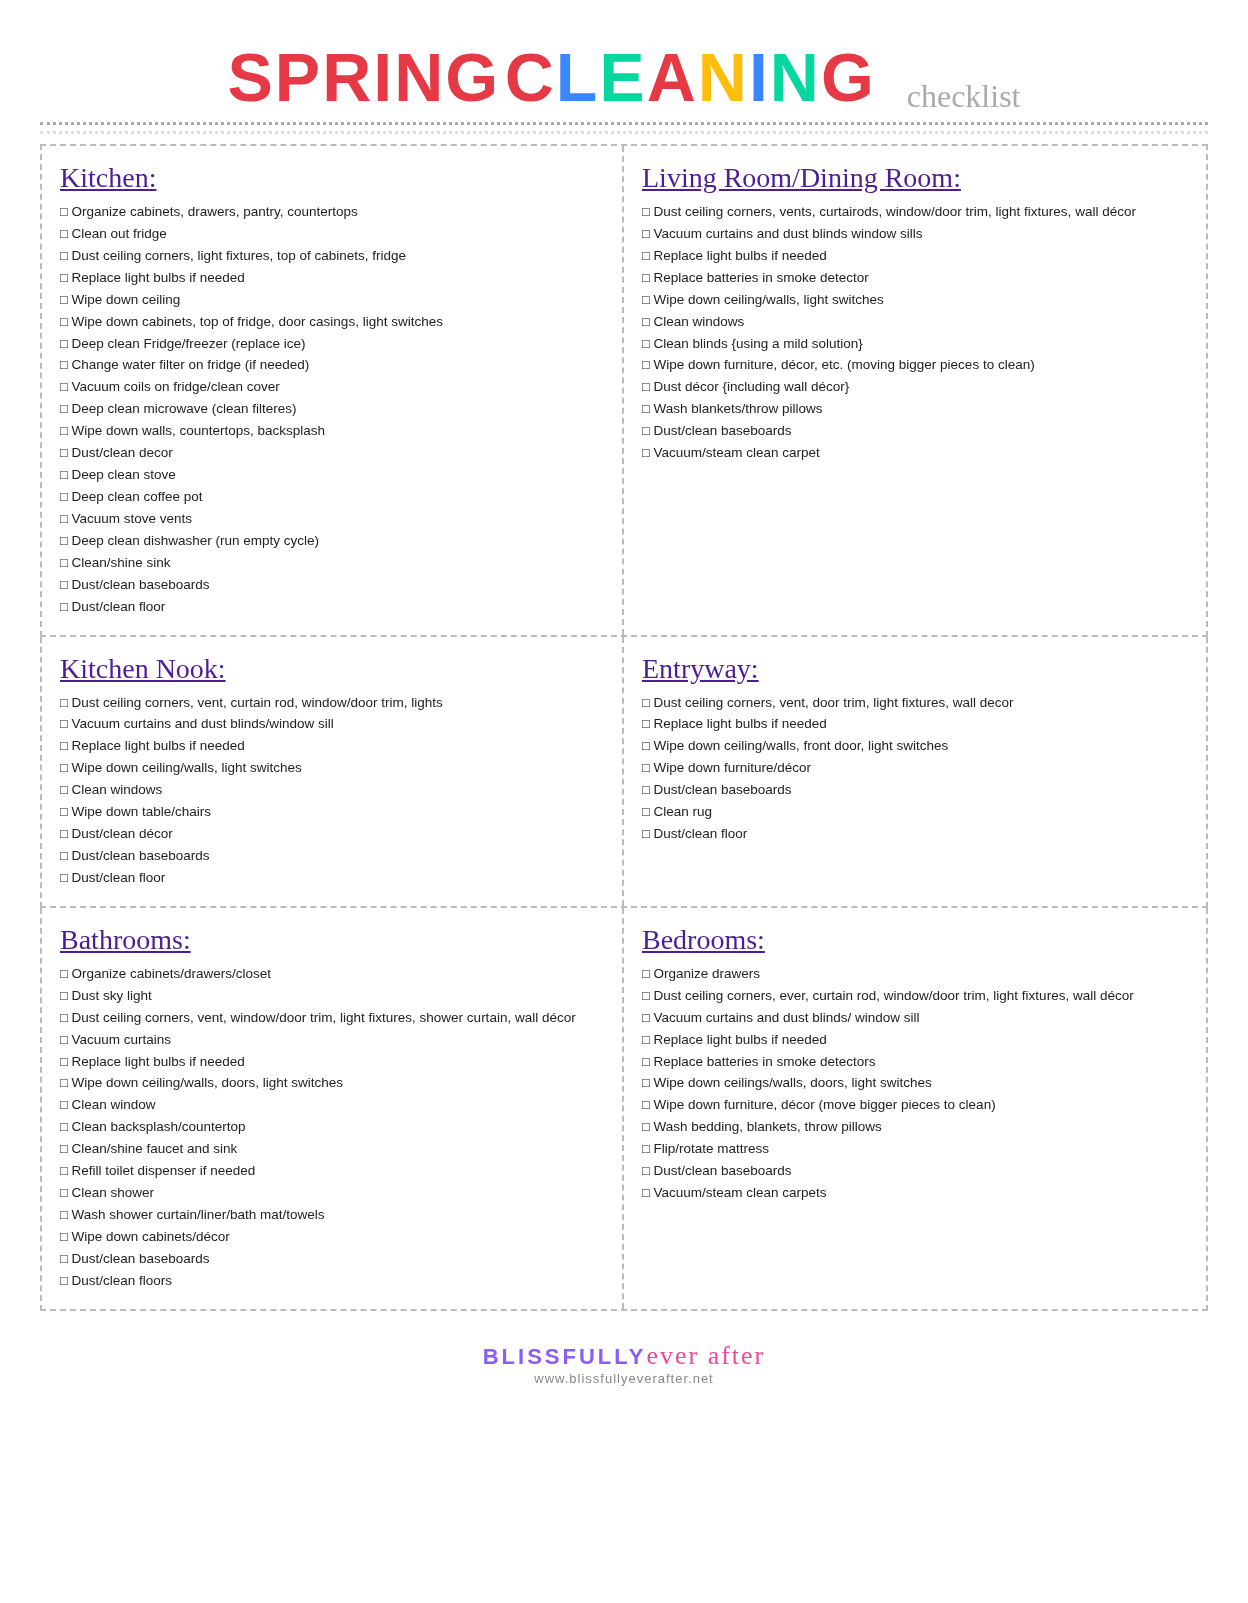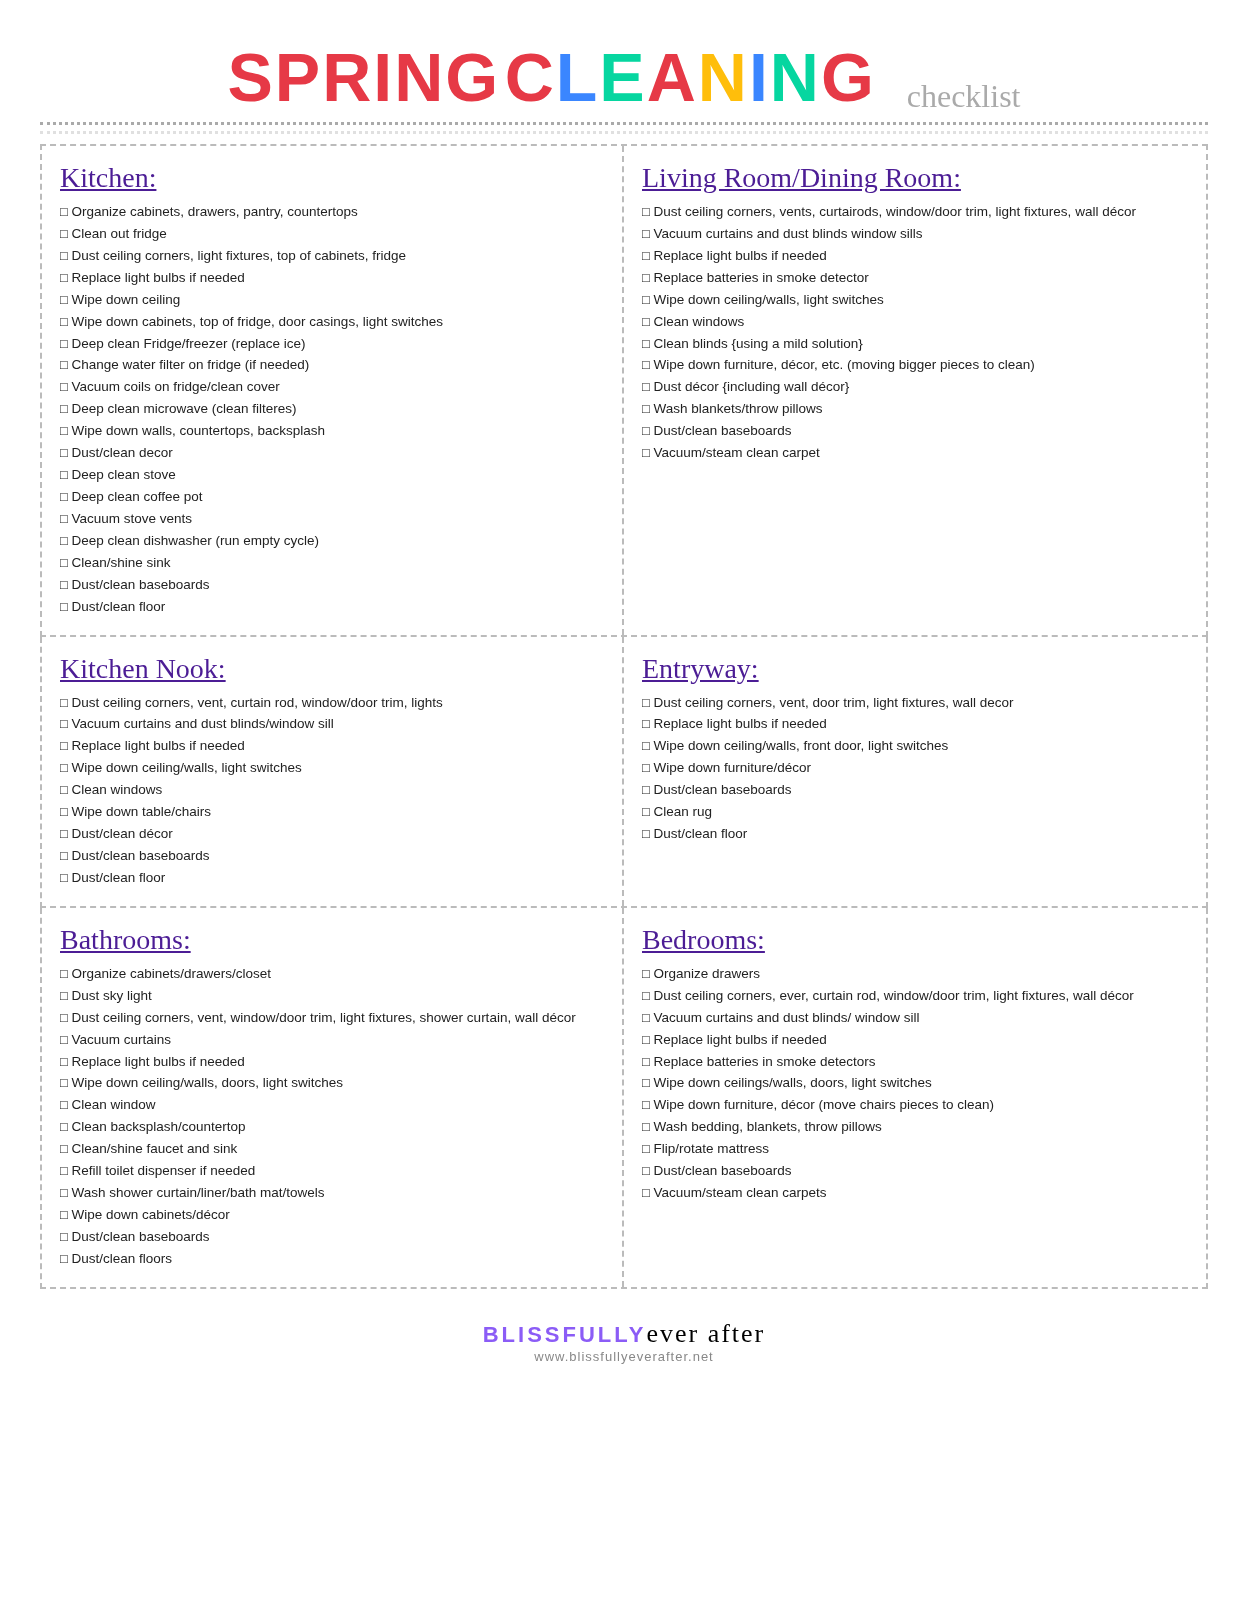--- a/index.html
+++ b/index.html
@@ -75,21 +75,21 @@
       text-align: center;
       margin-top: 20px;
       padding-top: 10px;
     }
     .footer-brand {
       font-size: 20px;
       letter-spacing: 2px;
       color: #555;
     }
     .footer-brand .blissfully { font-weight: 900; font-size: 22px; color: #8b5cf6; letter-spacing: 3px; text-transform: uppercase; }
-    .footer-brand .ever-after { font-family: 'Brush Script MT', cursive, Georgia, serif; font-size: 26px; font-weight: normal; color: #000000; }
+    .footer-brand .ever-after { font-family: 'Brush Script MT', cursive, Georgia, serif; font-size: 26px; font-weight: normal; color: #ec4899; }
     .footer-url { font-size: 13px; color: #888; letter-spacing: 1px; }
 
     .row-sections {
       display: grid;
       grid-template-columns: 1fr 1fr;
       border: 2px dashed #bbb;
       margin-bottom: 0;
     }
     .row-sections + .row-sections {
       border-top: none;
@@ -195,36 +195,37 @@
       <li>Organize cabinets/drawers/closet</li>
       <li>Dust sky light</li>
       <li>Dust ceiling corners, vent, window/door trim, light fixtures, shower curtain, wall décor</li>
       <li>Vacuum curtains</li>
       <li>Replace light bulbs if needed</li>
       <li>Wipe down ceiling/walls, doors, light switches</li>
       <li>Clean window</li>
       <li>Clean backsplash/countertop</li>
       <li>Clean/shine faucet and sink</li>
       <li>Refill toilet dispenser if needed</li>
+      <li>Clean shower</li>
       <li>Wash shower curtain/liner/bath mat/towels</li>
       <li>Wipe down cabinets/décor</li>
       <li>Dust/clean baseboards</li>
       <li>Dust/clean floors</li>
     </ul>
   </div>
   <div class="col-section">
     <div class="section-title">Bedrooms:</div>
     <ul class="checklist">
       <li>Organize drawers</li>
       <li>Dust ceiling corners, ever, curtain rod, window/door trim, light fixtures, wall décor</li>
       <li>Vacuum curtains and dust blinds/ window sill</li>
       <li>Replace light bulbs if needed</li>
       <li>Replace batteries in smoke detectors</li>
       <li>Wipe down ceilings/walls, doors, light switches</li>
-      <li>Wipe down furniture, décor (move chairs pieces to clean)</li>
+      <li>Wipe down furniture, décor (move bigger pieces to clean)</li>
       <li>Wash bedding, blankets, throw pillows</li>
       <li>Flip/rotate mattress</li>
       <li>Dust/clean baseboards</li>
       <li>Vacuum/steam clean carpets</li>
     </ul>
   </div>
 </div>
 
 <div class="footer">
   <div class="footer-brand">

